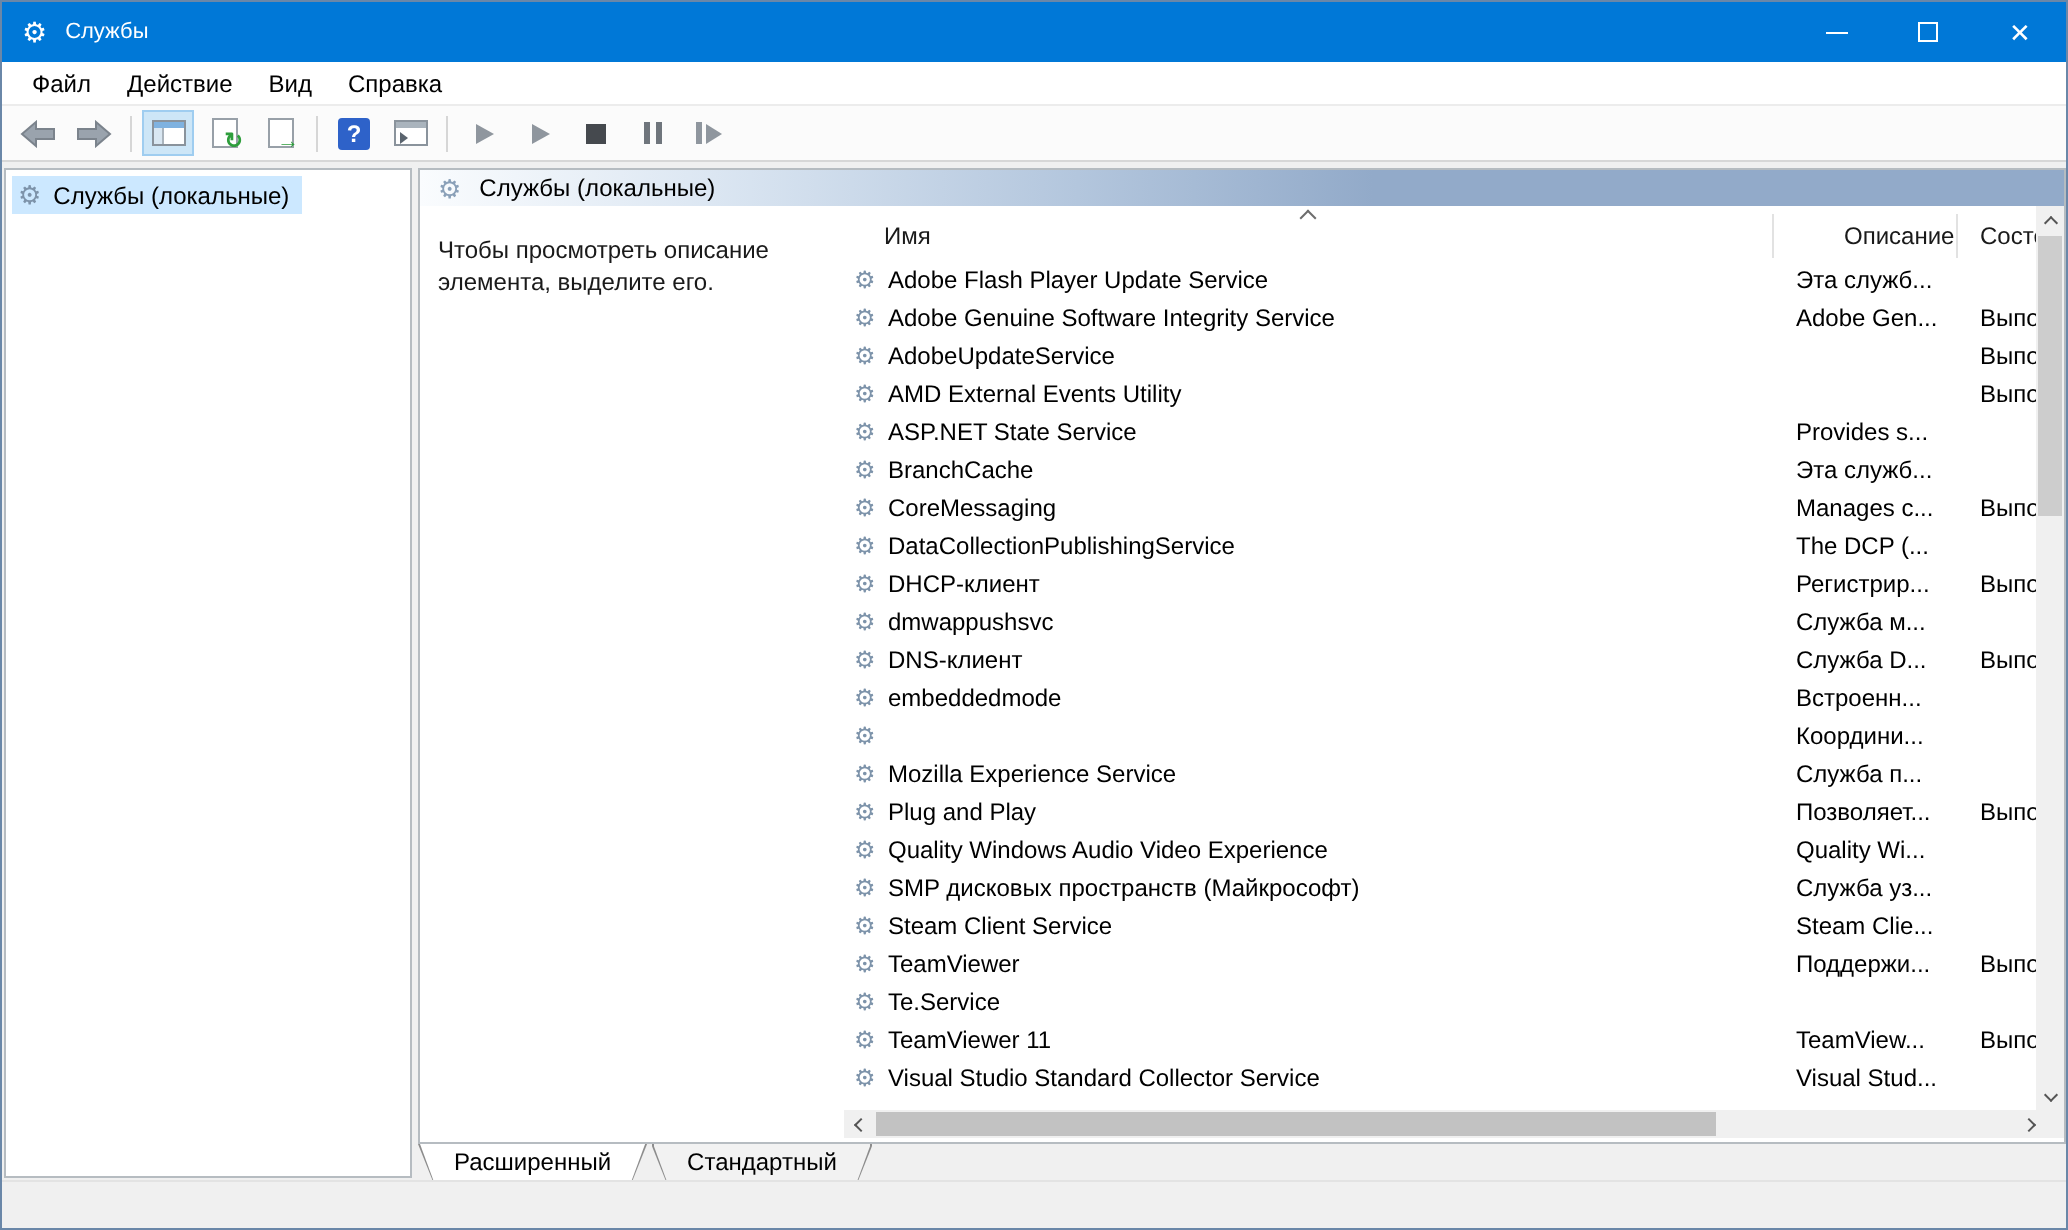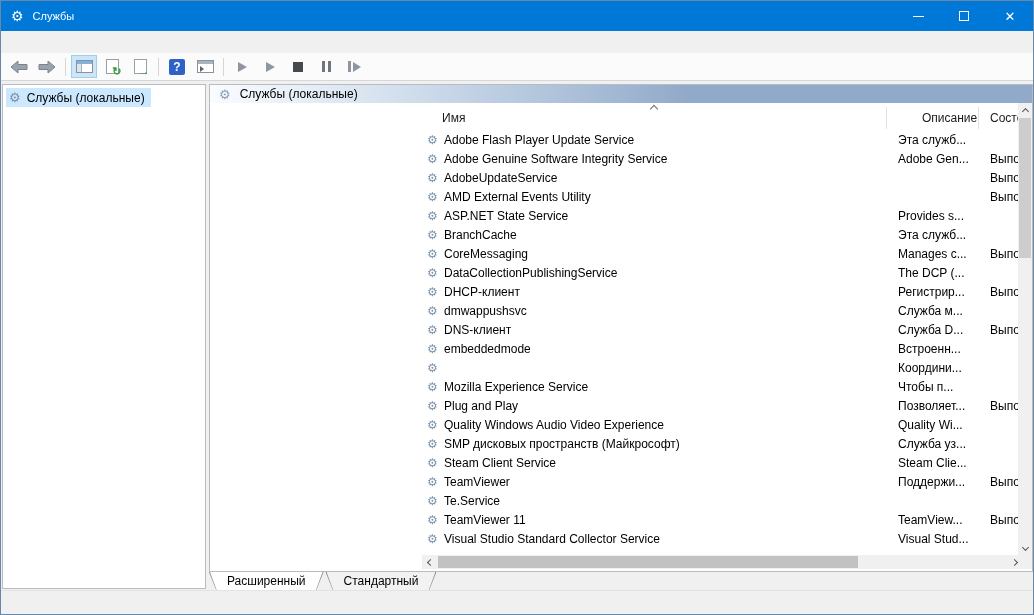--- a/index.html
+++ b/index.html
@@ -109,20 +109,26 @@
         </div>
       <div class="win-btn">
           <span class="maxi-box"></span>
         </div>
       <div class="win-btn">
           <span>✕</span>
         </div>
     </div>
   </div>
 
+  <div class="menubar">
+    <span class="menu-item">Файл</span>
+    <span class="menu-item">Действие</span>
+    <span class="menu-item">Вид</span>
+    <span class="menu-item">Справка</span>
+  </div>
 
   <div class="toolbar">
     <div class="tb-btn">
       <svg class="arrow-svg" width="18" height="14" viewBox="0 0 18 14">
           <path d="M8 1 L1 7 L8 13 L8 9.5 H17 V4.5 H8 Z" fill="#9aa3ad" stroke="#7b838c"></path>
         </svg>
     </div>
     <div class="tb-btn">
       <svg class="arrow-svg" width="18" height="14" viewBox="0 0 18 14">
           <path d="M10 1 L17 7 L10 13 L10 9.5 H1 V4.5 H10 Z" fill="#9aa3ad" stroke="#7b838c"></path>
@@ -187,20 +193,21 @@
         <span>Службы (локальные)</span>
       </div>
     </div>
 
     <div class="content-col">
       <div class="content-pane">
         <div class="band">
           <span class="gear">⚙</span>
           <span>Службы (локальные)</span>
         </div>
+        <div class="hint">Чтобы просмотреть описание элемента, выделите его.</div>
 
         <div class="list-panel">
           <div class="list-header">
             <span class="sort-caret"></span>
             <span class="hdr-cell hdr-name">Имя</span>
             <span class="hdr-sep" style="left:464px;"></span>
             <span class="hdr-cell hdr-desc">Описание</span>
             <span class="hdr-sep" style="left:556px;"></span>
             <span class="hdr-cell hdr-status">Состояние</span>
           </div>
@@ -292,21 +299,21 @@
 
   <div class="srow">
     <span class="gear">⚙</span>
     <span class="cell-desc">Координи...</span>
     <span class="cell-status"></span>
   </div>
 
   <div class="srow">
     <span class="gear">⚙</span>
     <span class="cell-name">Mozilla Experience Service</span>
-    <span class="cell-desc">Чтобы п...</span>
+    <span class="cell-desc">Служба п...</span>
     <span class="cell-status"></span>
   </div>
 
   <div class="srow">
     <span class="gear">⚙</span>
     <span class="cell-name">Plug and Play</span>
     <span class="cell-desc">Позволяет...</span>
     <span class="cell-status">Выполняется</span>
   </div>
 

